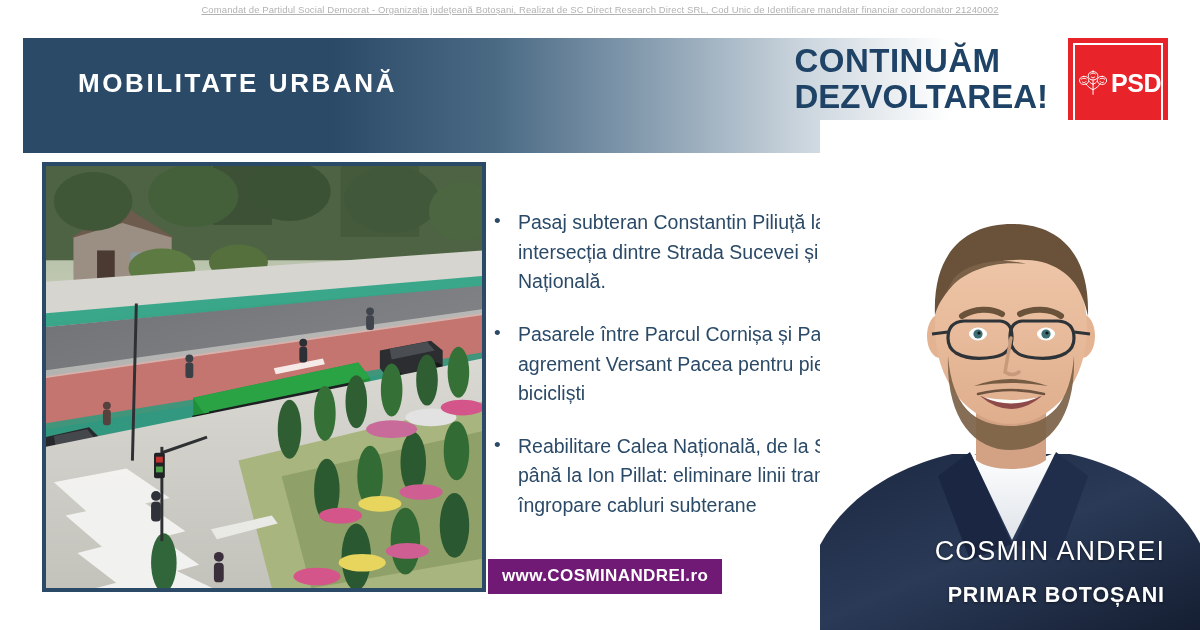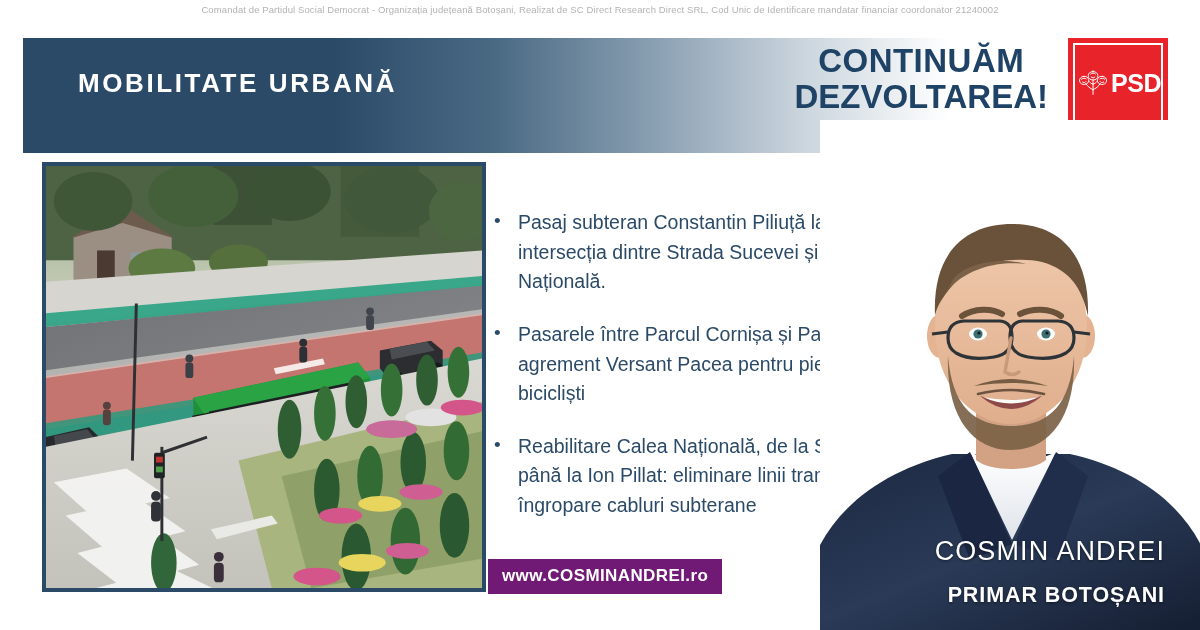--- a/index.html
+++ b/index.html
@@ -9,41 +9,41 @@
     font-family: "Liberation Sans", sans-serif;
     overflow: hidden;
   }
   .poster { position: relative; width: 1200px; height: 630px; background: #fff; }
 
   
   .disclaimer {
     position: absolute; top: 4px; left: 0; width: 1200px;
     text-align: center;
     font-size: 9.5px; color: #b3b3b3;
-    letter-spacing: .1px; white-space: nowrap;
+    letter-spacing: .1px; white-space: nowrap; text-decoration: underline;
   }
 
   
   .header {
     position: absolute; left: 23px; top: 38px;
     width: 1030px; height: 115px;
     background: linear-gradient(to right,
       #2b4a68 0%, #2b4a68 30%, #4a6a84 46%,
       #8da2b4 62%, #ccd6de 76%, #ffffff 90%, #ffffff 100%);
     text-decoration: underline;
   }
   .header-title {
     position: absolute; left: 55px; top: 30px;
     color: #ffffff;
     font-size: 26px; font-weight: bold;
     letter-spacing: 2.6px;
   }
   .slogan {
     position: absolute; right: 152px; top: 43px;
-    text-align: center;
+    text-align: left;
     color: #1f4366;
     font-size: 33px; font-weight: bold;
     line-height: 1.08;
     letter-spacing: .5px;
   }
   .slogan .l2 { letter-spacing: 0px; }
 
   
   .psd-logo {
     position: absolute; left: 1068px; top: 38px;

